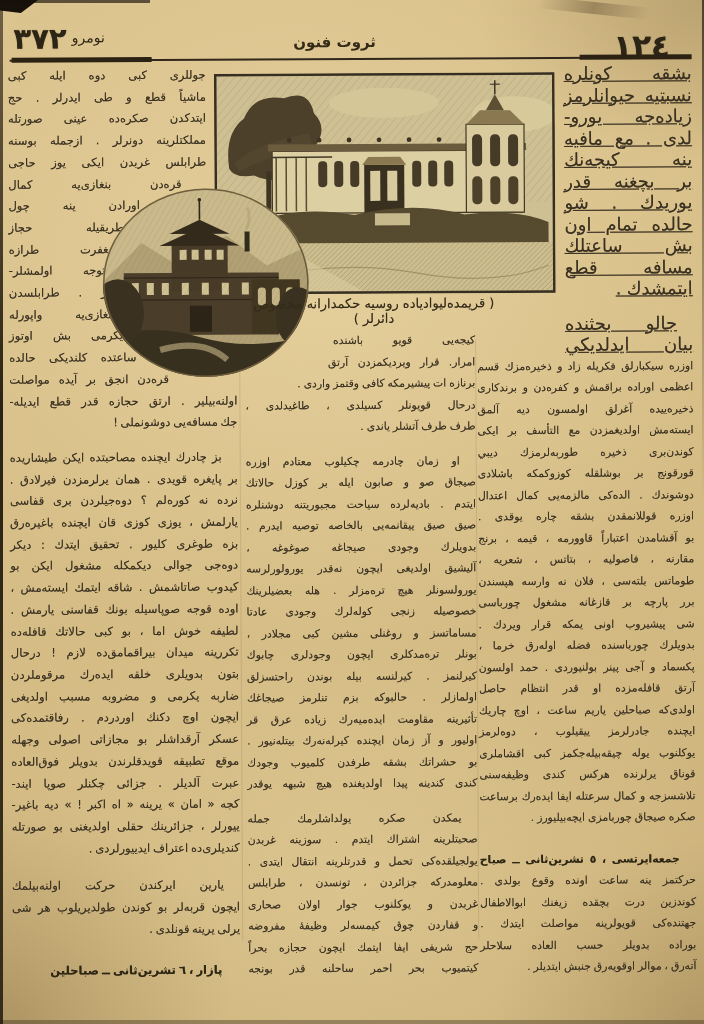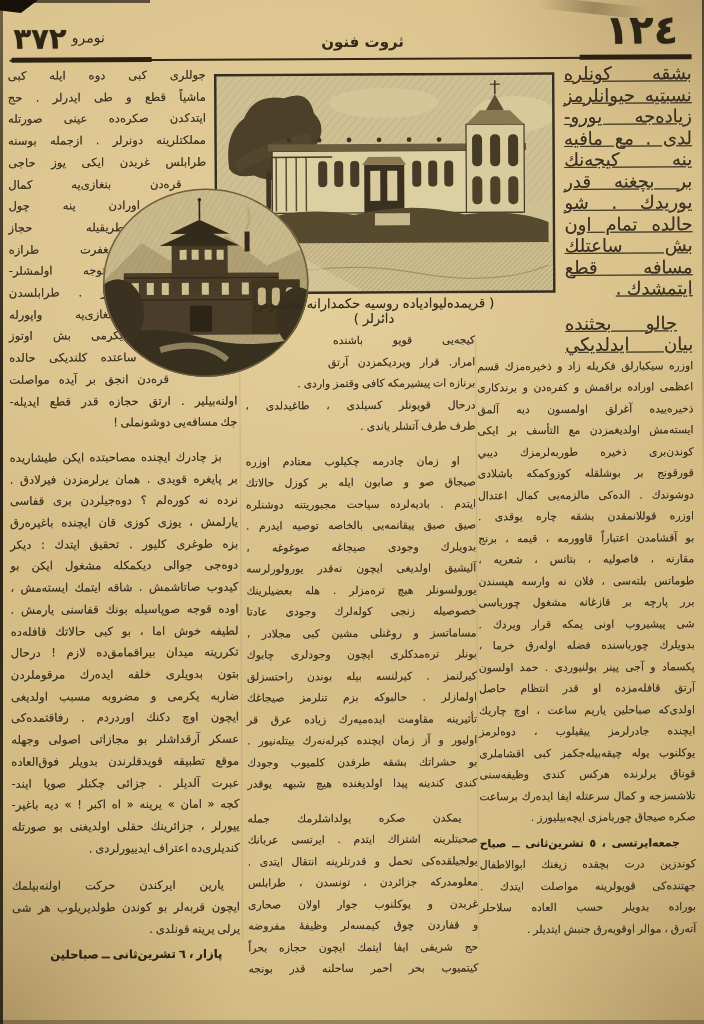--- a/index.html
+++ b/index.html
@@ -21,22 +21,22 @@
   .edge-topline{left:0;top:0;width:150px;height:3px;background:rgba(23,16,9,.65);}
   .edge-left{left:0;top:0;width:3px;height:1024px;background:linear-gradient(rgba(24,17,9,.55),rgba(24,17,9,.9) 40%,rgba(24,17,9,.8));}
   .edge-right{right:0;top:0;width:2px;height:500px;background:linear-gradient(rgba(30,21,11,.7),rgba(30,21,11,0));}
   .edge-bottom{left:0;bottom:0;width:704px;height:4px;background:rgba(40,29,15,.35);}
   .edge-tr{right:55px;top:2px;width:110px;height:12px;background:linear-gradient(100deg,transparent,rgba(70,52,28,.35),transparent);transform:rotate(6deg);}
   .gutter{position:absolute;top:340px;width:1px;height:600px;background:rgba(90,70,40,.14);}
 
   .content{position:absolute;left:0;top:0;width:704px;height:1024px;transform:rotate(-0.3deg);}
 
   
-  .hdr-pgnum{position:absolute;top:8px;left:594px;width:100px;text-align:center;font-size:40px;font-weight:bold;color:#2c2414;text-shadow:0 0 1px rgba(44,36,20,.6);}
-  .hdr-masthead{position:absolute;top:33px;left:300px;width:130px;text-align:center;font-size:15px;font-weight:bold;color:#332a18;}
+  .hdr-pgnum{position:absolute;top:29px;left:594px;width:100px;text-align:center;font-size:31px;font-weight:bold;color:#2c2414;text-shadow:0 0 1px rgba(44,36,20,.6);}
+  .hdr-masthead{position:absolute;top:33px;left:272px;width:130px;text-align:center;font-size:15px;font-weight:bold;color:#332a18;}
   .hdr-issue{position:absolute;top:20px;right:556px;left:16px;text-align:left;color:#2c2414;}
   .hdr-issue .lbl{font-size:14px;vertical-align:6px;}
   .hdr-issue .num{font-size:29px;font-weight:bold;text-shadow:0 0 1px rgba(44,36,20,.6);}
   .rule-thin{position:absolute;top:58px;left:12px;width:680px;height:2px;background:#31271а;background:#31271a;}
   .rule-left{position:absolute;top:56px;left:14px;width:140px;height:5px;background:#2b2213;}
   .rule-right{position:absolute;top:56px;left:582px;width:112px;height:5px;background:#2b2213;}
 
   
   .art-main{position:absolute;left:216px;top:73px;width:341px;height:221px;z-index:2;}
   .art-circle{position:absolute;left:103px;top:187px;width:208px;height:190px;z-index:3;}
@@ -59,21 +59,21 @@
     color:#3a3122;text-shadow:0 0 .5px rgba(58,49,34,.55);
     word-spacing:-0.5px;
   }
   .col-right .lines-top .line{font-size:18px;line-height:21.5px;text-decoration:underline;}
   .col-right .lines-main .line{font-size:10.8px;line-height:21.5px;}
   .col-mid .line{font-size:10.8px;line-height:21.5px;}
   .col-left .line{font-size:11.6px;line-height:21.7px;word-spacing:-1px;}
   .indent{padding-right:16px;margin-top:13px;}
   .end{text-align-last:right;}
   .lead{font-weight:bold;color:#2e2614;}
-  .gap{margin-top:4px;}
+  .gap{margin-top:20px;}
   .gap-sm{margin-top:16px;}
   .dateline{text-align-last:center;font-weight:bold;padding-left:20px;color:#2e2614;}
 </style>
 </head>
 <body>
 
 <div class="page">
 
   <div class="content">
 
@@ -250,20 +250,21 @@
           <div class="line">بدويلرك چورباسنده فضله اولەرق خرما ،</div>
           <div class="line">پكسماد و آجى پينر بولنيوردى . حمد اولسون</div>
           <div class="line">آرتق قافله‌مزده او قدر انتظام حاصل</div>
           <div class="line">اولدى‌كه صباحلين ياريم ساعت ، اوچ چاريك</div>
           <div class="line">ايچنده جادرلرمز ييقيلوب ، دوه‌لرمز</div>
           <div class="line">يوكلنوب يوله چيقه‌بيله‌جكمز كبى اقشاملرى</div>
           <div class="line">قوناق يرلرنده هركس كندى وظيفه‌سنى</div>
           <div class="line">تلاشسزجه و كمال سرعتله ايفا ايده‌رك برساعت</div>
           <div class="line end">صكره صيجاق چوربامزى ايچه‌بيليورز .</div>
           <div class="line lead gap indent">جمعه‌ايرتسى ، ٥ تشرين‌ثانى ــ صباح</div>
+          <div class="line">حركتمز ينه ساعت اونده وقوع بولدى .</div>
           <div class="line">كوندزين درت بچقده زيغنك ابوالاطفال</div>
           <div class="line">جهتنده‌كى قويولرينه مواصلت ايتدك .</div>
           <div class="line">بوراده بدويلر حسب العاده سلاحلر</div>
           <div class="line end">آتەرق ، موالر اوقويەرق جنبش ايتديلر .</div>
         </div>
     </div>
 
     <div class="col col-mid">
       <div class="float-circle-mid"></div>
       <div class="lines">
@@ -282,21 +283,21 @@
           <div class="line">خصوصيله زنجى كوله‌لرك وجودى عادتا</div>
           <div class="line">مساماتسز و روغنلى مشين كبى مجلادر ،</div>
           <div class="line">بونلر تره‌مدكلرى ايچون وجودلرى چابوك</div>
           <div class="line">كيرلنمز . كيرلنسه بيله بوندن راحتسزلق</div>
           <div class="line">اولمازلر . حالبوكه بزم تنلرمز صيجاغك</div>
           <div class="line">تأثيرينه مقاومت ايده‌ميه‌رك زياده عرق قر</div>
           <div class="line">اوليور و آز زمان ايچنده كيرله‌نه‌رك بيتله‌نيور .</div>
           <div class="line">بو حشراتك بشقه طرفدن كلميوب وجودك</div>
           <div class="line">كندى كندينه پيدا اولديغنده هيچ شبهه يوقدر</div>
           <div class="line indent">يمكدن صكره يولداشلرمك جمله</div>
-          <div class="line">صحبتلرينه اشتراك ايتدم . ايرتسى عربانك</div>
+          <div class="line">صحبتلرينه اشتراك ايتدم . سوزينه غربدن</div>
           <div class="line">يولجيلقده‌كى تحمل و قدرتلرينه انتقال ايتدى .</div>
           <div class="line">معلومدركه جزائردن ، تونسدن ، طرابلس</div>
           <div class="line">غربدن و يوكلنوب جوار اولان صحارى</div>
           <div class="line">و قفاردن چوق كيمسه‌لر وظيفهٔ مفروضه</div>
           <div class="line">حج شريفى ايفا ايتمك ايچون حجازه بحراً</div>
           <div class="line">كيتميوب بحر احمر ساحلنه قدر بونجه</div>
         </div>
     </div>
 
     <div class="col col-left">

